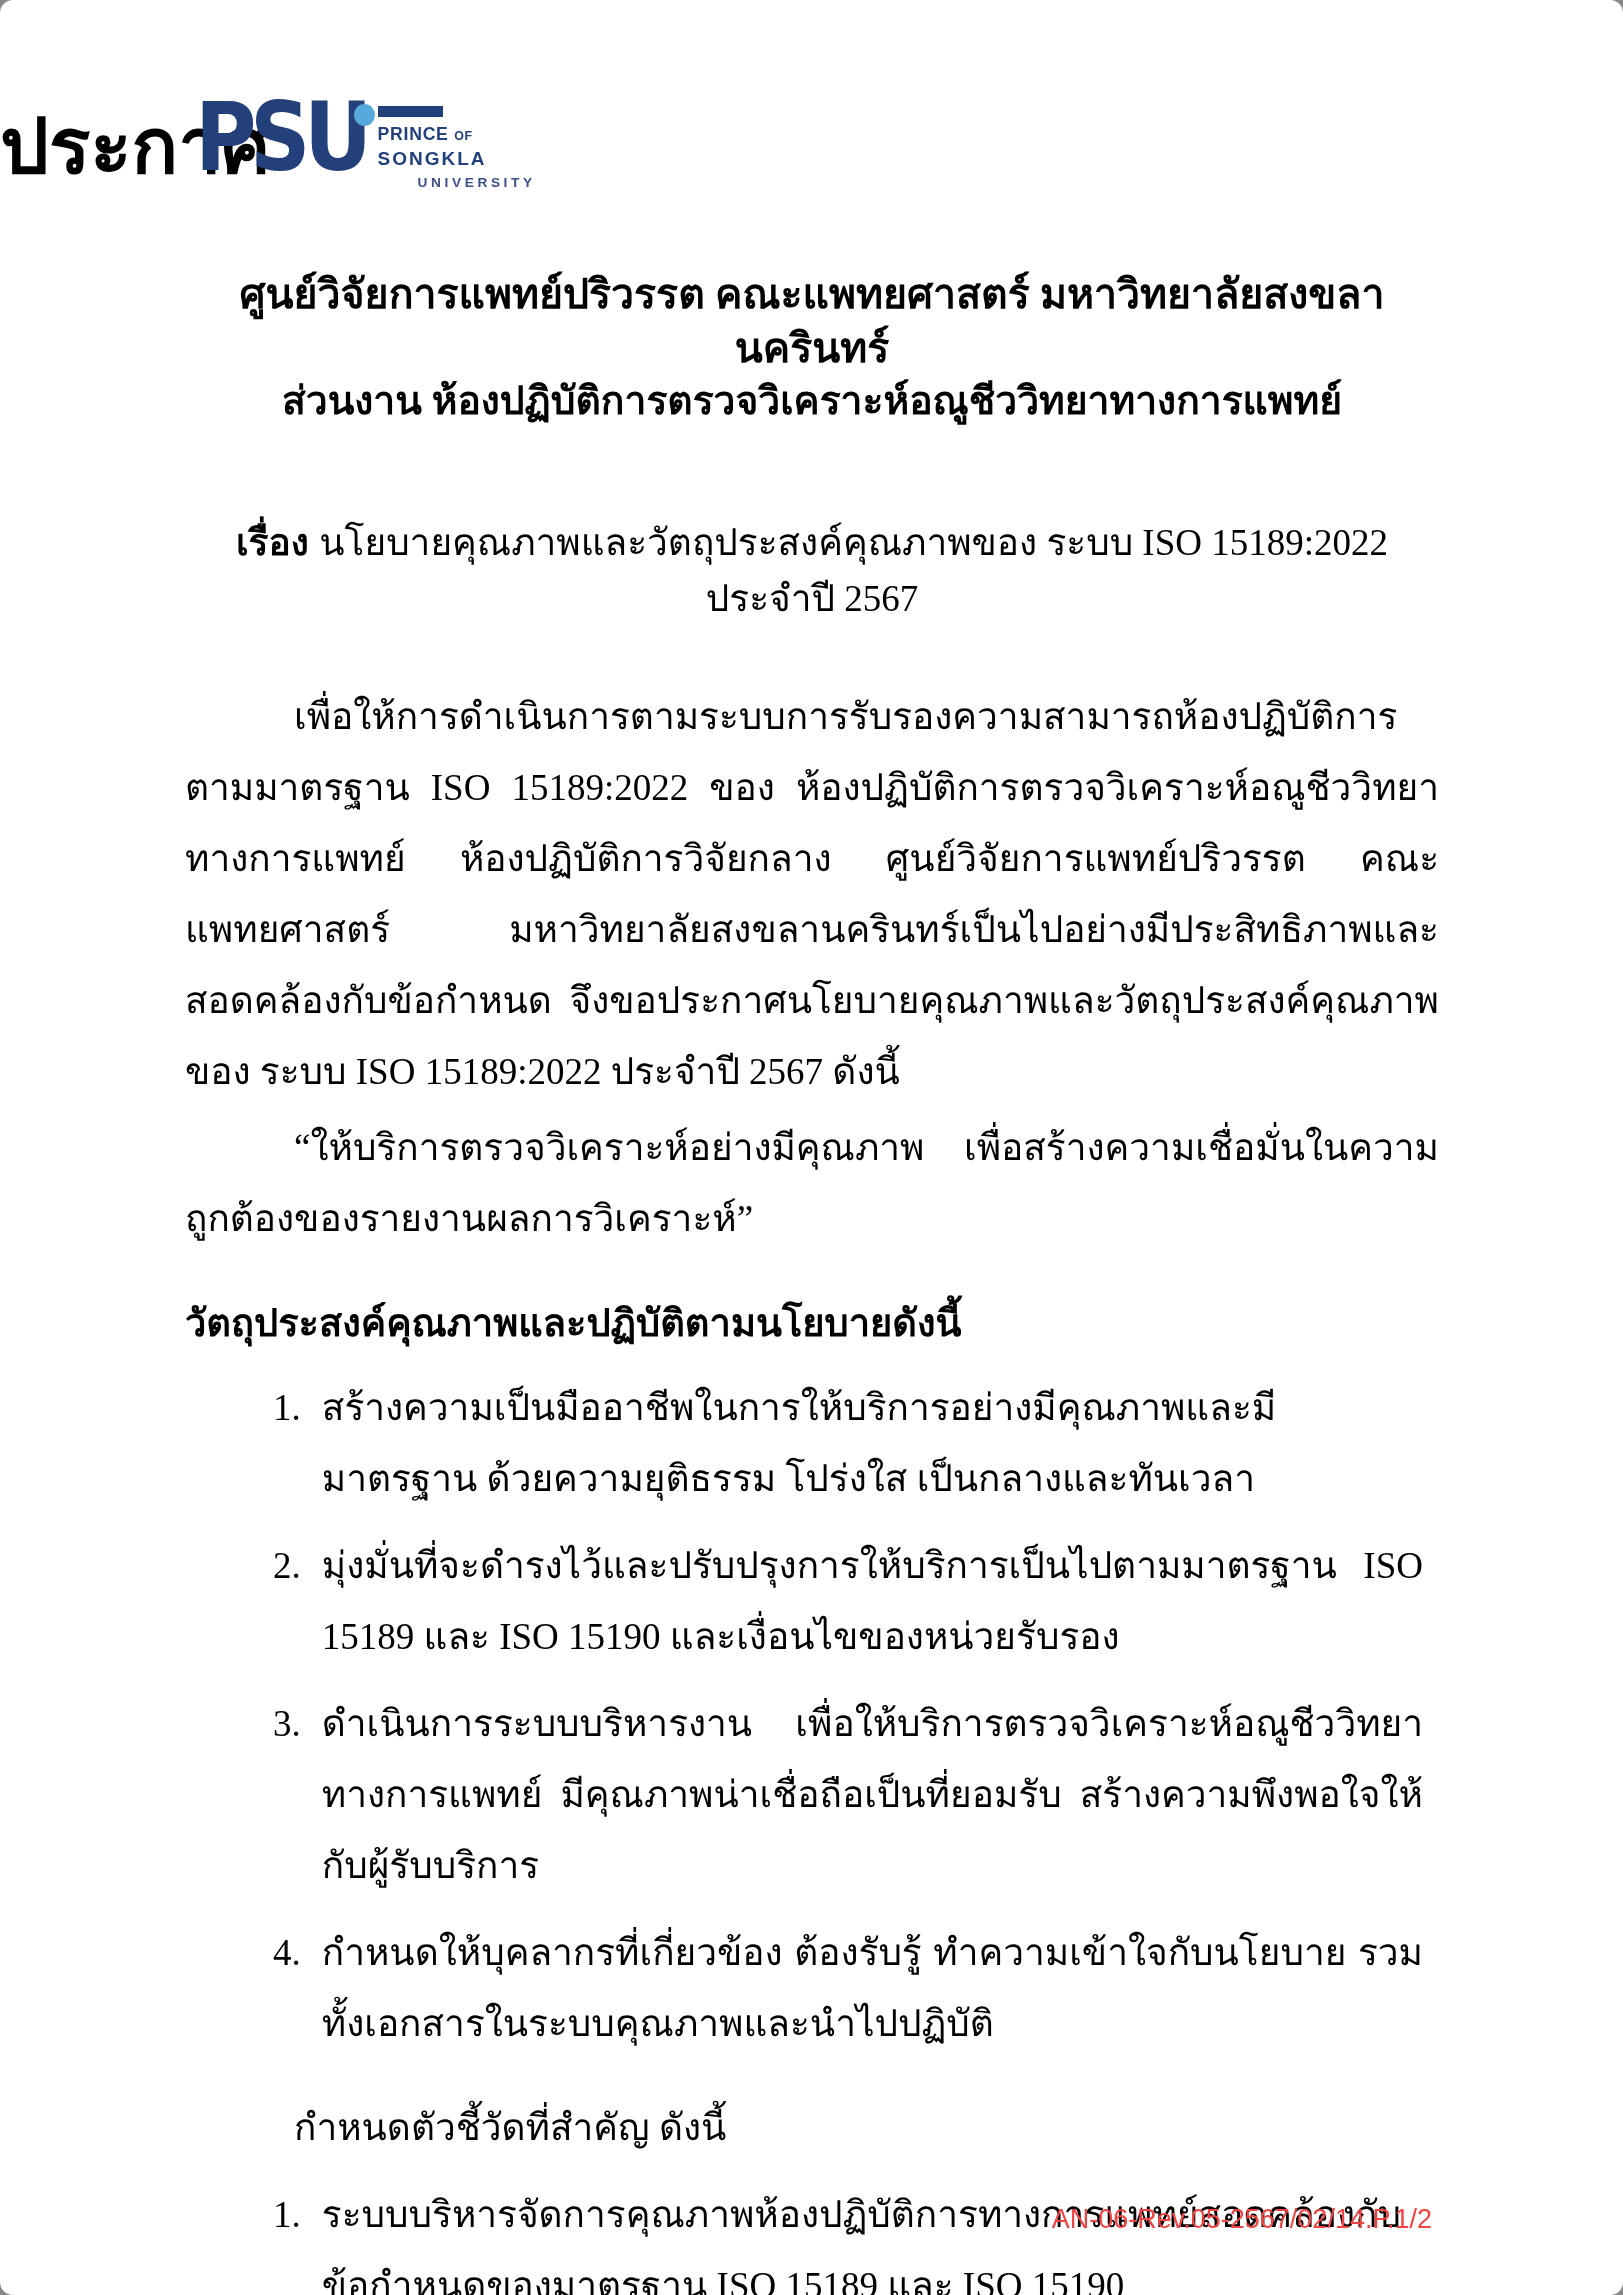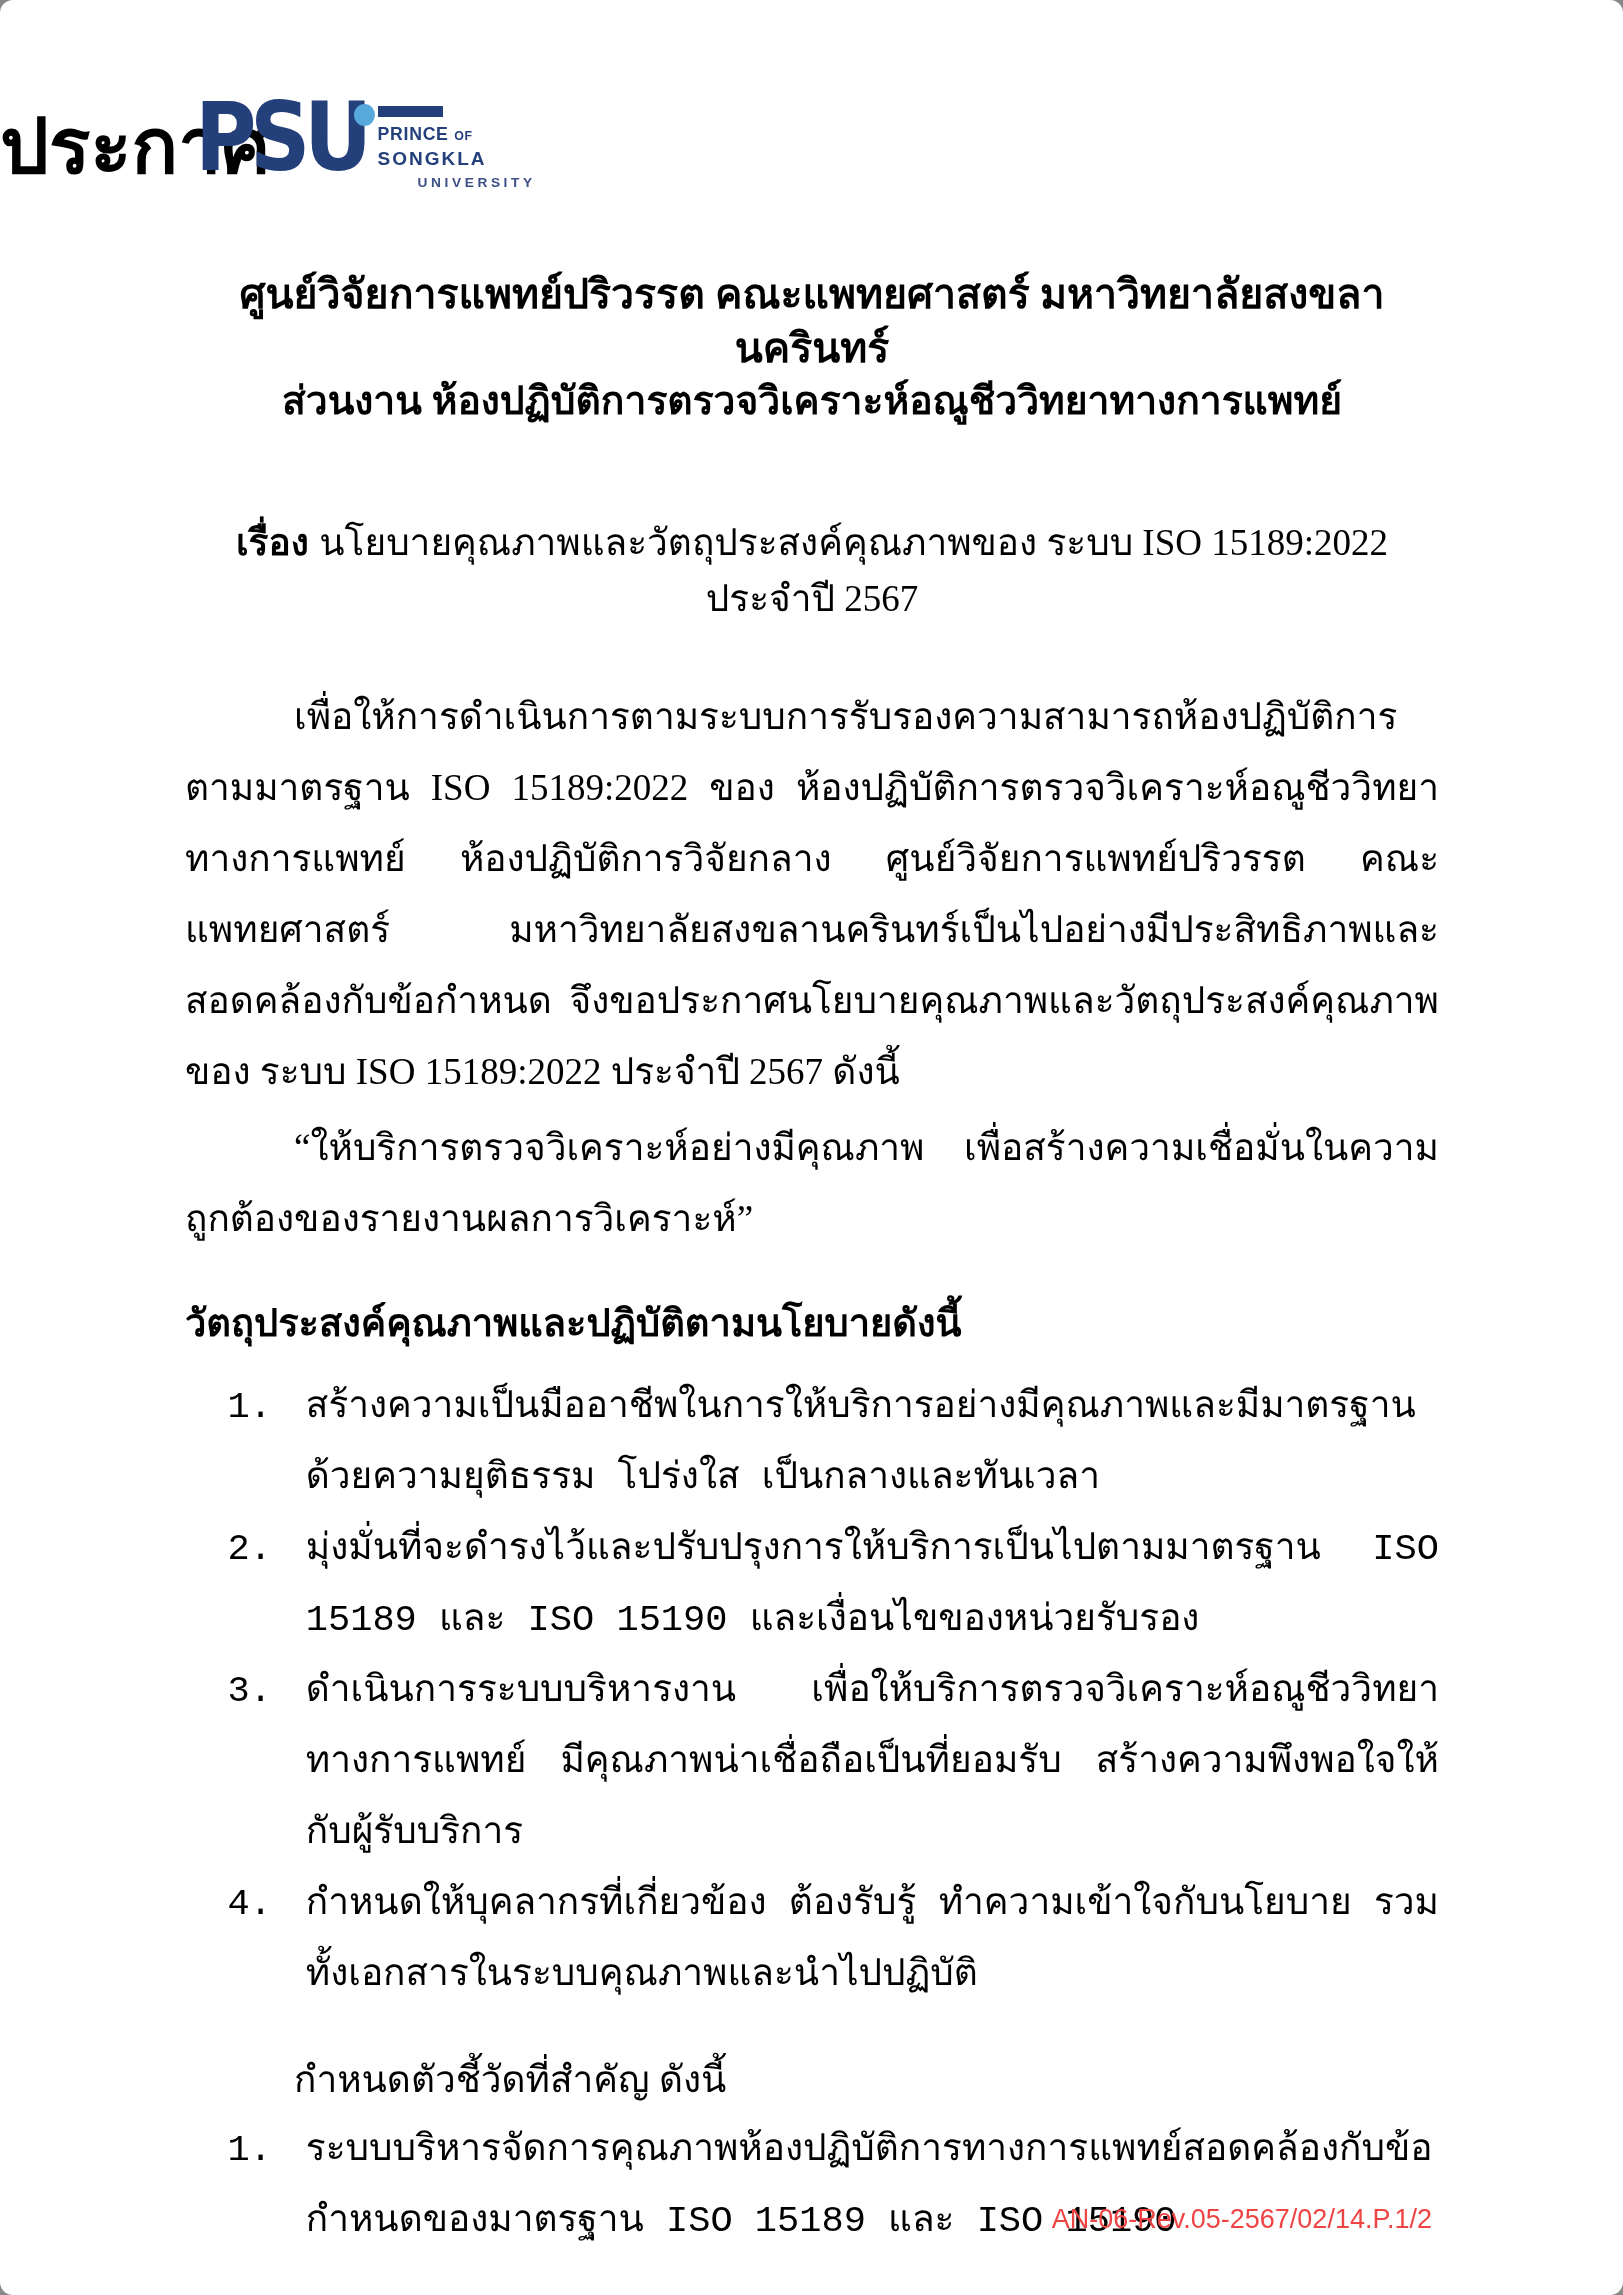--- a/index.html
+++ b/index.html
@@ -118,22 +118,21 @@
   }
   ol.doc-list{
     margin:15.7px 0 0 0;
     padding-left:109px;
     font-size:37px;
     line-height:71px;
     text-align:justify;
   }
   ol.doc-list li{
     padding-left:11.8px;
-    margin:0;
-    font-family:Liberation Mono, monospace;
+    margin:16px;
   }
   .kpi-lead{
     margin:33px 0 0 109px;
     font-size:37px;
     line-height:71px;
   }
   ol.kpi-list{margin-top:0;}
 
   
   .footer-code{

